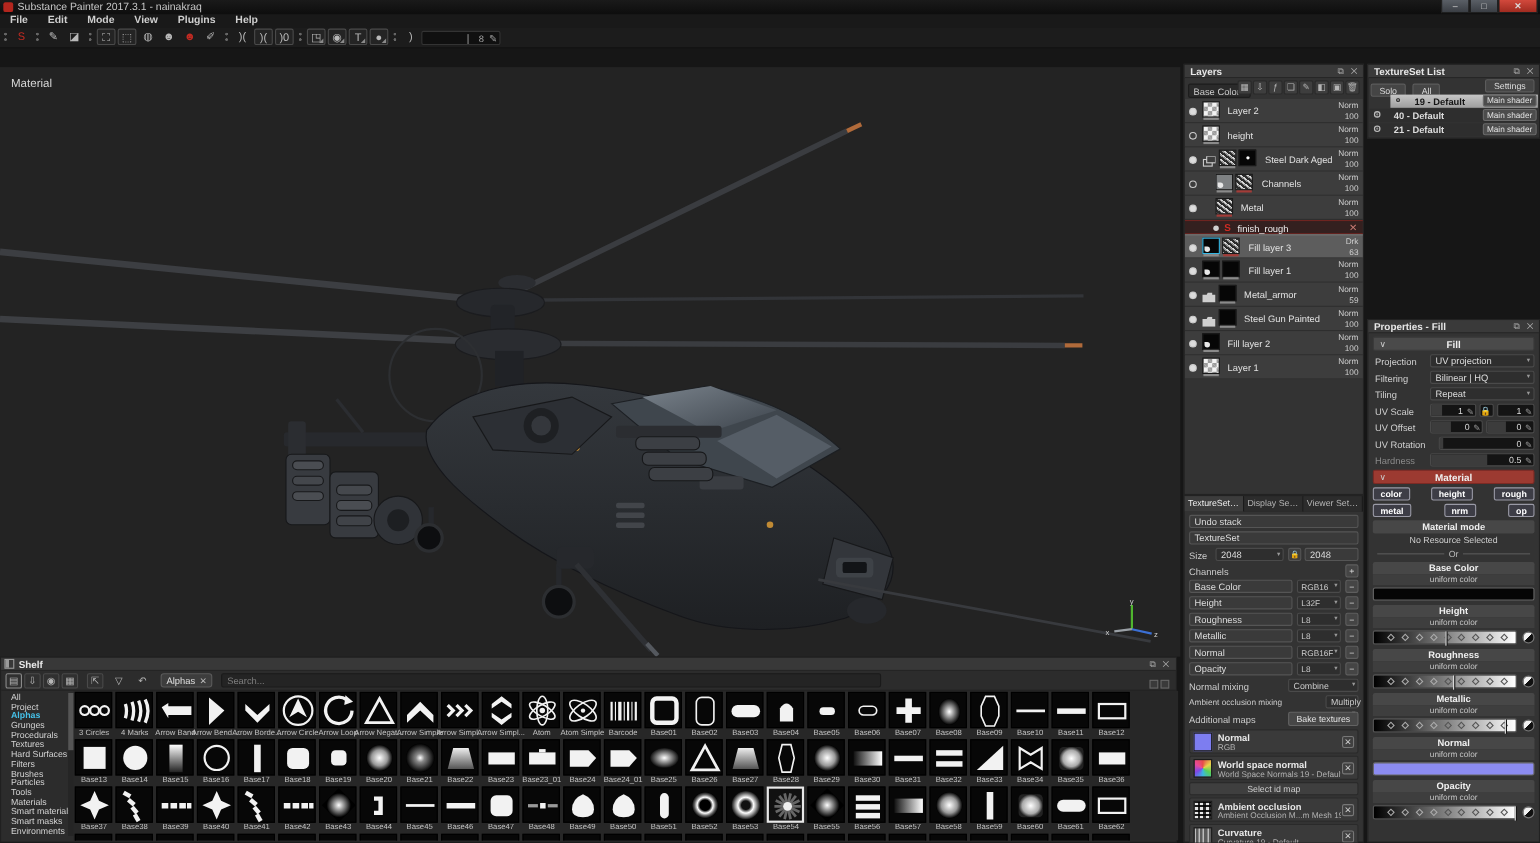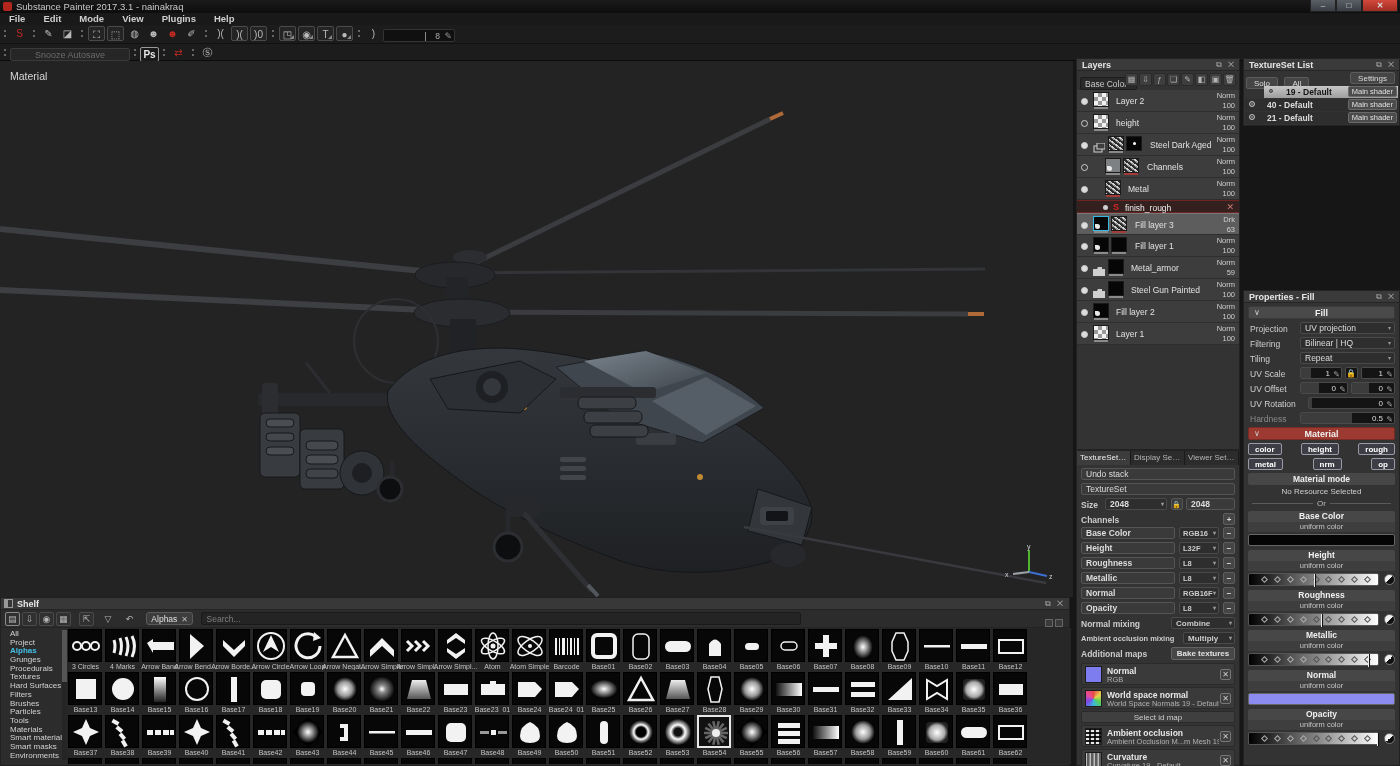--- a/index.html
+++ b/index.html
@@ -84,21 +84,21 @@
   .tsrow .tsname { position:absolute; left:22px; top:1px; }
   .tsrow .shaderbtn { position:absolute; right:1px; top:0px; height:11px; padding:0 3px; background:#4c4c4c; border:1px solid #6a6a6a; color:#e0e0e0; font-size:7.5px; font-weight:normal; line-height:10px; border-radius:2px; }
 
   
   #tsettings { left:1076px; top:450px; width:164px; height:316px; }
   #ts-tabs { height:14px; background:#252525; display:flex; }
   .tstab { flex:1; overflow:hidden; white-space:nowrap; text-overflow:ellipsis; font-size:8px; color:#b5b5b5; background:#2c2c2c; border-right:1px solid #1a1a1a; padding:2px 3px 0 3px; }
   .tstab.active { background:#3c3c3c; color:#eee; }
   #ts-body { padding:3px 4px; font-size:8.5px; color:#ccc; }
   .fullfield { height:12px; background:#3a3a3a; border:1px solid #555; border-radius:2px; padding:0 4px; line-height:11px; margin-bottom:3px; color:#ddd; }
-  .tsrowline { position:relative; height:13px; margin-bottom:2px;font-weight:bold; }
+  .tsrowline { position:relative; height:13px; margin-bottom:2px; }
   .tslabel { position:absolute; left:0; top:2px; }
   .namefield { position:absolute; left:0; top:0; width:94px; height:12px; background:#3a3a3a; border:1px solid #555; border-radius:2px; line-height:11px; padding-left:4px; color:#ddd; }
   .fmtdrop { position:absolute; right:16px; top:0; width:40px; height:12px; background:#2e2e2e; border:1px solid #4a4a4a; border-radius:2px; font-size:7.5px; line-height:11px; padding-left:3px; color:#ccc; }
   .fmtdrop:after { content:"▾"; position:absolute; right:2px; font-size:6px; color:#999; }
   .minusbtn,.plusbtn { position:absolute; right:0; top:0; width:12px; height:12px; background:#454545; border:1px solid #5e5e5e; border-radius:2px; color:#ddd; text-align:center; line-height:11px; font-size:8px; }
   .sizedrop { position:absolute; left:24px; top:0; width:62px; height:12px; background:#2e2e2e; border:1px solid #4a4a4a; border-radius:2px; line-height:11px; padding-left:4px; color:#ddd; }
   .sizedrop:after { content:"▾"; position:absolute; right:2px; font-size:6px; color:#999; }
   .lockbtn { position:absolute; left:90px; top:0; width:12px; height:12px; background:#3e3e3e; border:1px solid #555; border-radius:2px; text-align:center; line-height:11px; font-size:7px; color:#bbb; }
   .sizefield { position:absolute; left:105px; top:0; right:0; height:12px; background:#3a3a3a; border:1px solid #555; border-radius:2px; line-height:11px; padding-left:4px; color:#ddd; }
   .widedrop { position:absolute; right:0; top:0; width:64px; height:12px; background:#2e2e2e; border:1px solid #4a4a4a; border-radius:2px; font-size:8px; line-height:11px; padding-left:4px; color:#ccc; }
@@ -186,21 +186,20 @@
   <div id="menubar" class="abs">
       <span class="menu-item">File</span>
       <span class="menu-item">Edit</span>
       <span class="menu-item">Mode</span>
       <span class="menu-item">View</span>
       <span class="menu-item">Plugins</span>
       <span class="menu-item">Help</span>
     </div>
 
   <div id="toolbar1" class="abs"><span class="tgrip"></span><span class="ticon" style="color: rgb(194, 42, 34);">S</span><span class="tgrip"></span><span class="ticon">✎</span><span class="ticon">◪</span><span class="tgrip"></span><span class="ticon boxed">⛶</span><span class="ticon boxed">⬚</span><span class="ticon">◍</span><span class="ticon">☻</span><span class="ticon" style="color: rgb(194, 42, 34);">☻</span><span class="ticon">✐</span><span class="tgrip"></span><span class="ticon">)(</span><span class="ticon boxed">)(</span><span class="ticon boxed">)0</span><span class="tgrip"></span><span class="ticon boxed">◳<span class="cornertri"></span></span><span class="ticon boxed">◉<span class="cornertri"></span></span><span class="ticon boxed">T<span class="cornertri"></span></span><span class="ticon boxed">●<span class="cornertri"></span></span><span class="tgrip"></span><span class="ticon">)</span><span id="brushsize"><span class="caret"></span><span>8</span><span class="pen">✎</span></span></div>
-  <div id="toolbar2" class="abs"><span class="tgrip"></span><span id="snooze">Snooze Autosave</span><span class="tgrip"></span><span id="psbox">Ps</span><span class="tgrip"></span><span class="ticon" style="color: rgb(194, 42, 34);">⇄</span><span class="tgrip"></span><span class="ticon">Ⓢ</span></div>
 
   <div id="viewport" class="abs">
     <svg width="1073" height="536" viewBox="0 0 1073 536">
       <defs>
         <linearGradient id="bodyg" x1="0" y1="0" x2="0" y2="1">
           <stop offset="0" stop-color="#34383d"></stop>
             <stop offset="1" stop-color="#1e2023"></stop>
         </linearGradient>
         <linearGradient id="canog" x1="0" y1="0" x2="1" y2="1">
           <stop offset="0" stop-color="#79828b"></stop>
@@ -498,21 +497,21 @@
             <span class="fmtdrop">L8</span>
             <span class="minusbtn">−</span>
           </div>
         </div>
       <div class="tsrowline">
         <span class="tslabel">Normal mixing</span>
         <span class="widedrop">Combine</span>
       </div>
       <div class="tsrowline">
         <span class="tslabel" style="font-size:7.5px">Ambient occlusion mixing</span>
-        <span class="widedrop" style="width:52px">Multiply</span>
+        <span class="widedrop" style="width:30px">Multiply</span>
       </div>
       <div class="tsrowline" style="height:14px">
         <span class="tslabel">Additional maps</span>
         <span class="bakebtn">Bake textures</span>
       </div>
       <div id="ts-maps-top">
           <div class="mapcard">
             <span class="mapthumb normal"></span>
             <span class="maptitle">Normal</span>
             <span class="mapsub">RGB</span>

